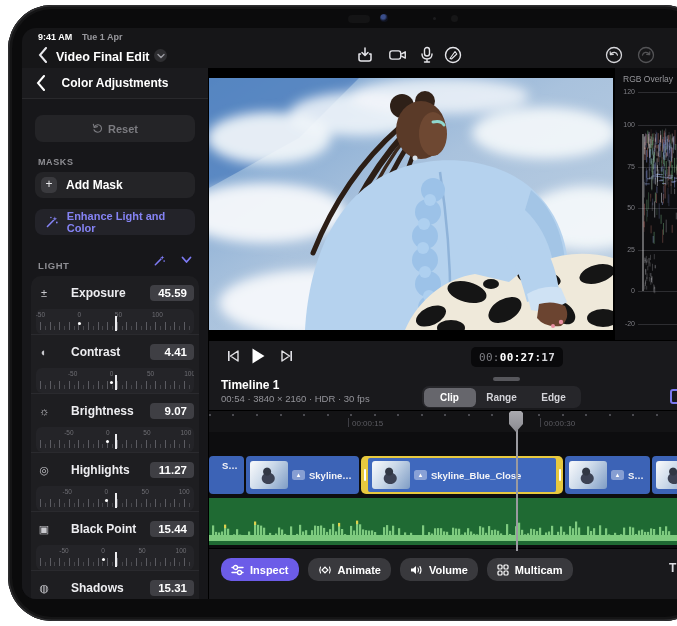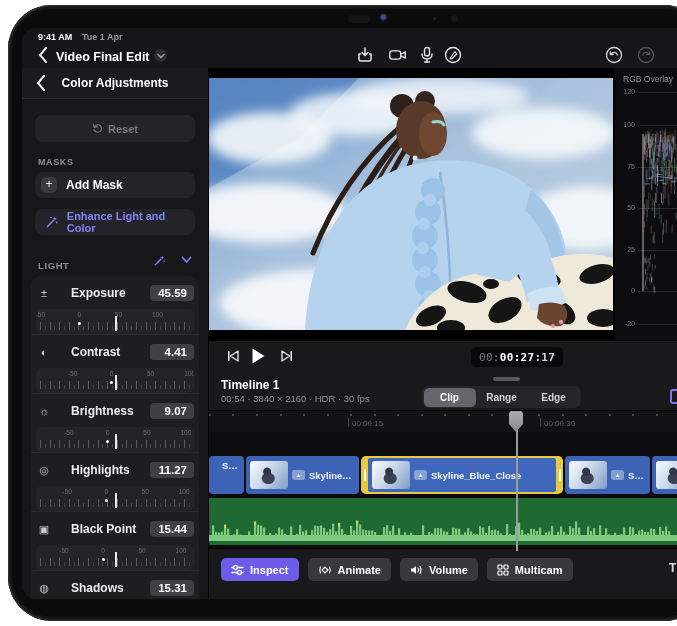--- a/index.html
+++ b/index.html
@@ -106,21 +106,21 @@
   .clip.sel .body{position:absolute;left:7px;right:7px;top:2px;bottom:2px;background:#3f68bd;border-radius:2px;display:flex;align-items:center;overflow:hidden;}
   .clip.sel .trim{position:absolute;top:50%;margin-top:-6px;width:2px;height:12px;border-radius:1px;background:#fff;z-index:2;}
   .audiotrack{position:absolute;left:0;top:66px;right:0;height:47px;background:#1f6a33;}
   .playhead-line{position:absolute;left:307px;top:346px;width:1.5px;height:137px;background:#9a9aa0;z-index:6;}
   .playhead-handle{position:absolute;left:300px;top:343px;width:14px;height:21px;z-index:7;
       background:linear-gradient(#aaaaaf,#8a8a90);
       clip-path:polygon(50% 100%,0 62%,0 10%,14% 0,86% 0,100% 10%,100% 62%);}
   
   .bottombar{position:absolute;left:0;top:480px;right:0;bottom:0;background:#19191c;border-top:1px solid #000;}
   .bb-row{position:absolute;left:12px;top:9px;display:flex;gap:9px;}
-  .bbtn{display:flex;align-items:center;gap:6px;height:23px;padding:0 10px;border-radius:5px;background:#39393d;color:#fff;font-size:11px;font-weight:600;text-align:right;}
+  .bbtn{display:flex;align-items:center;gap:6px;height:23px;padding:0 10px;border-radius:10px;background:#39393d;color:#fff;font-size:11px;font-weight:600;text-align:right;}
   .bbtn.active{background:#6c5ce8;}
   .bb-frag{position:absolute;left:460px;top:12px;color:#d9d9de;font-size:12px;font-weight:700;}
   svg{display:block;}
 </style>
 </head>
 <body>
 <div class="page">
 
 <div class="device">
   <div class="cam-pill"></div>

